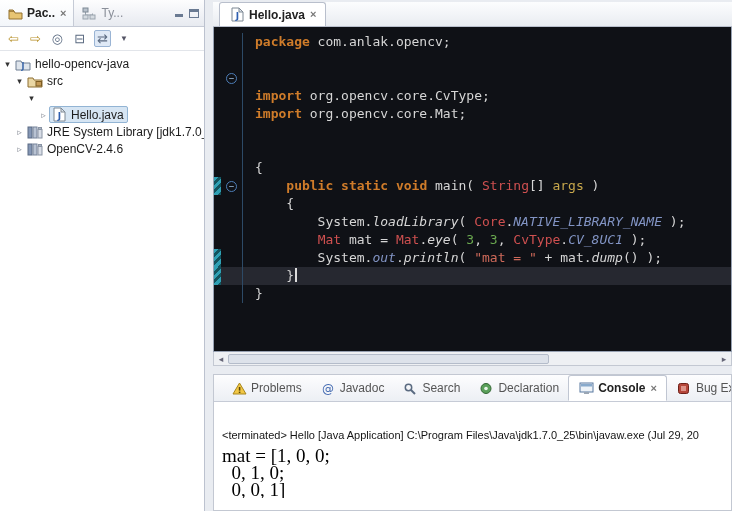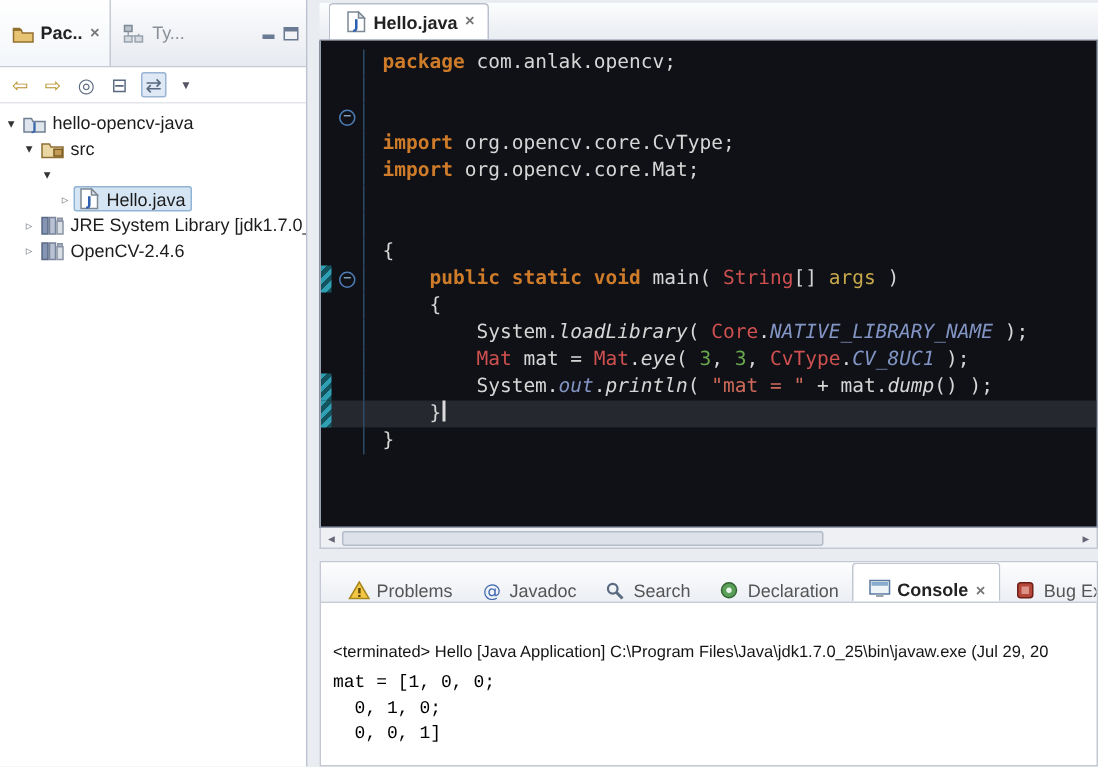--- a/index.html
+++ b/index.html
@@ -4,21 +4,21 @@
 <style>
   *{box-sizing:border-box;margin:0;padding:0}
   body{width:732px;height:511px;overflow:hidden;background:#e9ecf1;font-family:"Liberation Sans",sans-serif;position:relative}
   .icon{display:inline-flex;width:16px;height:15px;align-items:center;justify-content:center;flex:none}
   .icon svg{display:block}
   .lbl{margin-left:4px;white-space:nowrap}
   .close{margin-left:5px;color:#777;font-size:11px;line-height:1;cursor:pointer}
 
   
   .left-panel{position:absolute;left:0;top:0;width:205px;height:511px;background:#fff;border-right:1px solid #bcc2cf}
-  .panel-tabbar{height:45px;background:linear-gradient(#fdfdfe,#e7eaf0);border-bottom:1px solid #c6cbd6;display:flex;}
+  .panel-tabbar{height:27px;background:linear-gradient(#fdfdfe,#e7eaf0);border-bottom:1px solid #c6cbd6;display:flex;}
   .panel-tab{display:flex;align-items:center;height:100%;padding:0 7px;font-size:12px;color:#8a8f99}
   .panel-tab.active{background:linear-gradient(#ffffff,#f3f6fa);border-right:1px solid #c6cbd6;color:#222;font-weight:bold}
   .win-btns{margin-left:auto;display:flex;gap:5px;padding-right:5px;align-items:center}
   .btn-min{width:10px;height:9px;position:relative}
   .btn-min::after{content:"";position:absolute;left:1px;right:1px;bottom:1px;height:3px;background:#6a7a92}
   .btn-max{width:10px;height:9px;border:1px solid #6a7a92;border-top:3px solid #6a7a92}
   .ptoolbar{height:24px;border-bottom:1px solid #e2e5ea;display:flex;align-items:center;gap:7px;padding:0 6px;background:#fff}
   .tbtn{font-size:13px;color:#b8922c;line-height:1;padding:1px 2px}
   .tbtn.gray{color:#5a6a80}
   .tbtn.pressed{background:#dfe9f6;border:1px solid #9ab4d4;border-radius:2px}
@@ -53,25 +53,25 @@
   .tk-param{color:var(--param)}
   .caret{display:inline-block;width:2px;height:14px;background:#dcdcdc;vertical-align:-2px;margin-left:1px}
   .hscroll{position:absolute;left:0;right:0;bottom:0;height:14px;background:#eef0f3;border:1px solid #c3c8d2;border-top:none;display:flex;align-items:center}
   .sarrow{width:14px;text-align:center;font-size:9px;color:#667;flex:none}
   .sthumb{height:10px;width:62%;background:#dde2ea;border:1px solid #b4bcca;border-radius:2px}
   .strack{flex:1}
 
   
   .bottom-pane{position:absolute;left:213px;top:374px;width:519px;height:137px;background:#fff;border:1px solid #c3c8d2}
   .btabbar{height:27px;background:linear-gradient(#fdfdfe,#ecEFf4);background:linear-gradient(#fdfdfe,#ecEFf4);border-bottom:1px solid #c6cbd6;display:flex;align-items:flex-end;padding-left:8px;overflow:hidden;white-space:nowrap}
-  .btab{display:flex;align-items:flex-end;height:26px;padding:0 9px;font-size:12px;color:#555;flex:none}
+  .btab{display:flex;align-items:center;height:26px;padding:0 9px;font-size:12px;color:#555;flex:none}
   .btab.active{background:#fff;border:1px solid #c0c6d2;border-bottom:1px solid #fff;border-radius:3px 3px 0 0;font-weight:bold;color:#222}
   .console-body{padding:27px 8px 0;overflow:hidden}
   .console-header{font-size:11px;color:#141414;white-space:nowrap;margin-bottom:6px}
-  #console-out{font-family:Liberation Mono, monospace;font-size:12px;line-height:17px;color:#000;white-space:pre}
+  #console-out{font-family:Liberation Serif, serif;font-size:19px;line-height:17px;color:#000;white-space:pre}
 </style>
 </head>
 <body>
 
 <div class="left-panel">
   <div class="panel-tabbar">
     <div id="panel-tabs" style="display:flex;height:100%">
         <div class="panel-tab active">
           <span class="icon">
             <svg width="15" height="13">

